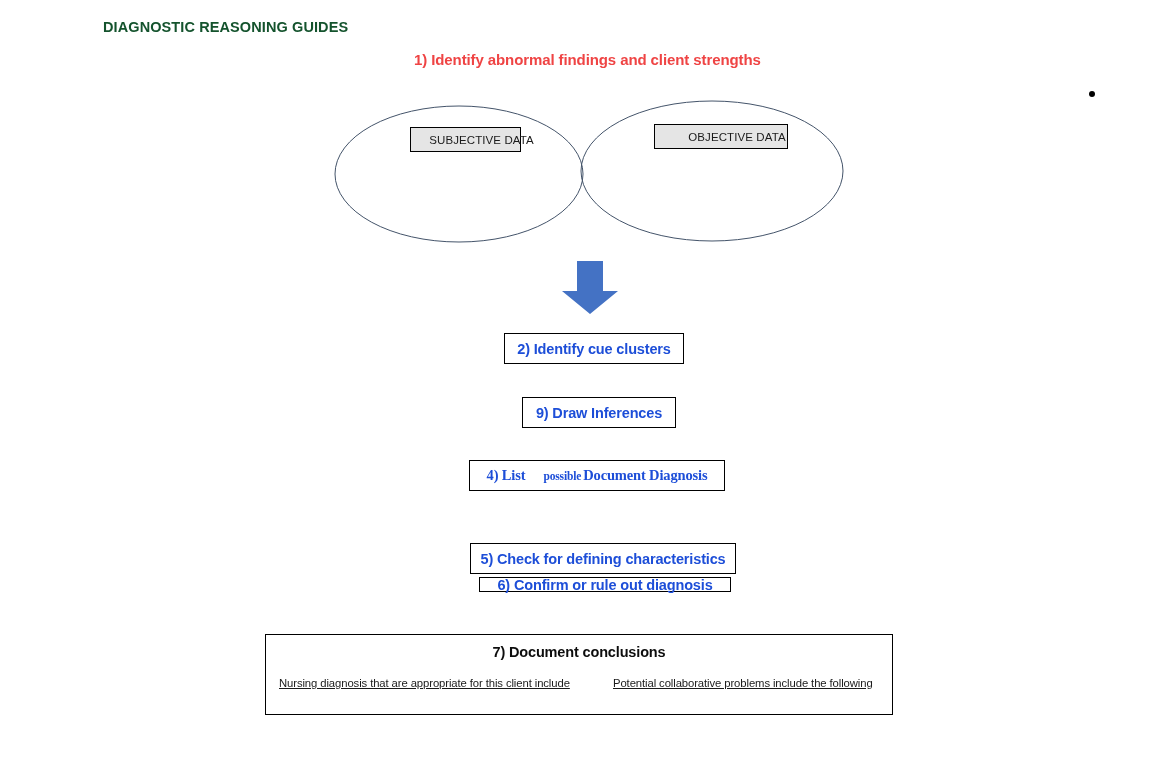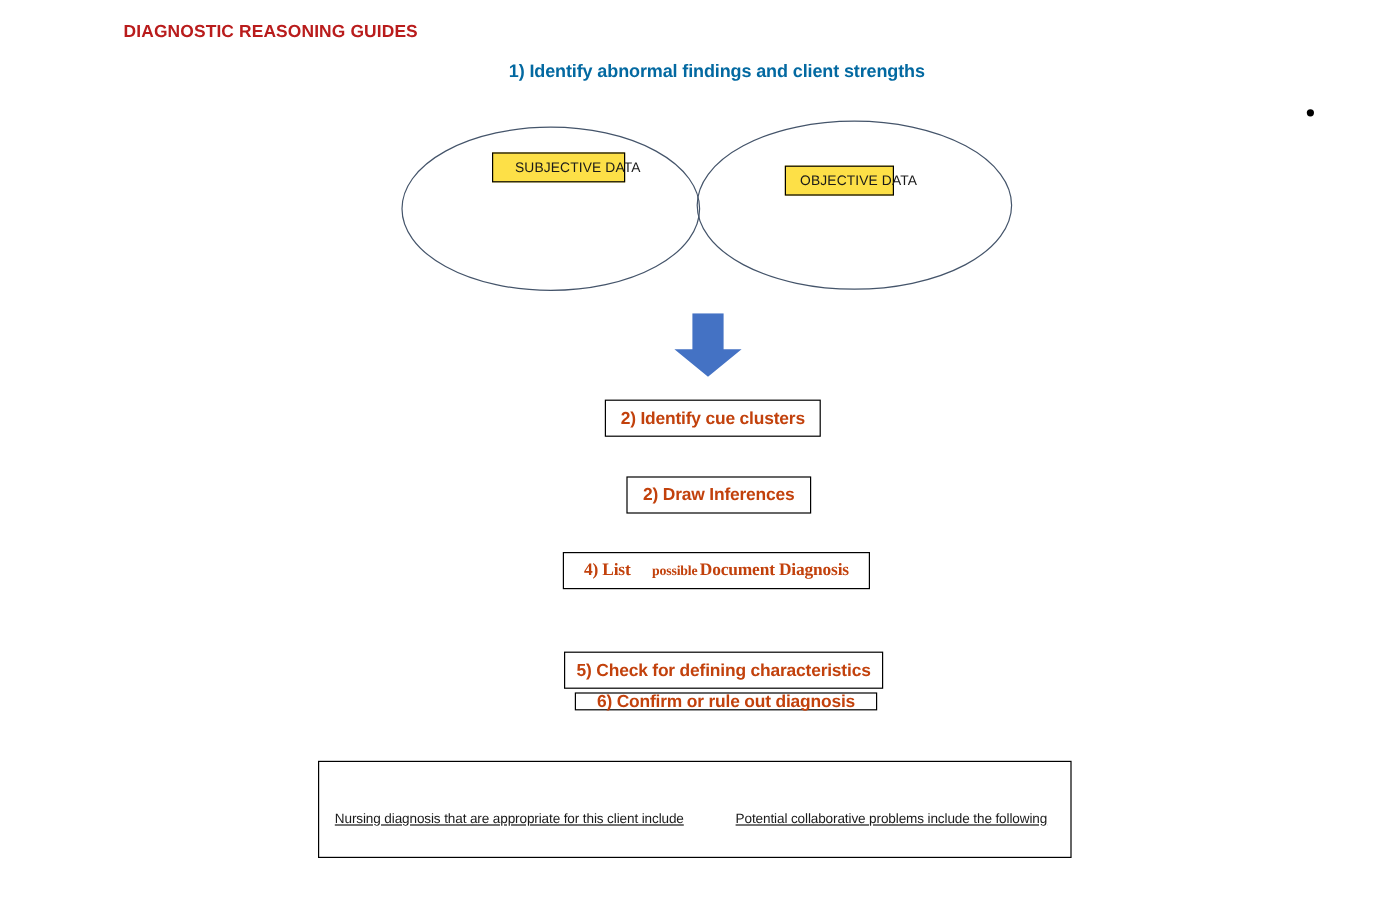--- a/index.html
+++ b/index.html
@@ -17,35 +17,34 @@
   }
 
   
   .page-title {
     position: absolute;
     left: 103px;
     top: 19px;
     font-size: 14.5px;
     font-weight: bold;
     letter-spacing: 0.1px;
-    color: #b91c1c;
+    color: #14532d;
     white-space: nowrap;
   }
 
   
   .step1-heading {
     position: absolute;
     left: 414px;
     top: 51px;
     font-size: 15px;
     font-weight: bold;
     letter-spacing: -0.1px;
-    color: #0369a1;
-    white-space: nowrap;
-    margin-left: 10px;
+    color: #ef4444;
+    white-space: nowrap;
   }
 
   
   .stray-dot {
     position: absolute;
     left: 1089px;
     top: 91px;
     width: 6px;
     height: 6px;
     border-radius: 50%;
@@ -62,42 +61,42 @@
   }
   .venn-svg {
     position: absolute;
     left: 0;
     top: 0;
   }
 
   .data-label-box {
     position: absolute;
     border: 1px solid #000000;
-    background: #fde047;
+    background: #e5e5e5;
     font-size: 11.5px;
     letter-spacing: 0.1px;
     color: #1a1a1a;
     text-align: center;
     white-space: nowrap;
     box-sizing: border-box;
     display: flex;
     align-items: center;
     justify-content: center;
     padding-left: 32px;
   }
   .subjective-box {
     left: 410px;
     top: 127px;
     width: 111px;
     height: 25px;
   }
   .objective-box {
     left: 654px;
-    top: 138px;
-    width: 91px;
+    top: 124px;
+    width: 134px;
     height: 25px;
   }
 
   
   .arrow-down {
     position: absolute;
     left: 560px;
     top: 261px;
     width: 60px;
     height: 54px;
@@ -108,21 +107,21 @@
     position: absolute;
     border: 1.4px solid #000000;
     background: #ffffff;
     box-sizing: border-box;
     display: flex;
     align-items: center;
     justify-content: center;
     font-size: 14.5px;
     font-weight: bold;
     letter-spacing: -0.15px;
-    color: #c2410c;
+    color: #1d4ed8;
     white-space: nowrap;
   }
   .step-2 { left: 504px; top: 333px; width: 180px; height: 31px; }
   .step-3 { left: 522px; top: 397px; width: 154px; height: 31px; }
   .step-4 { left: 469px; top: 460px; width: 256px; height: 31px; font-family: Liberation Serif, serif; }
   .step-5 { left: 470px; top: 519px; width: 266px; height: 31px; margin-top: 24px; }
   .step-6 { left: 479px; top: 577px; width: 252px; height: 15px; }
 
   .small-word {
     font-size: 11.5px;
@@ -186,28 +185,29 @@
 <div class="data-label-box objective-box">OBJECTIVE DATA</div>
 
 <div class="arrow-down">
   <svg width="60" height="54" viewBox="0 0 60 54">
     <polygon points="17,0 43,0 43,30 58,30 30,53 2,30 17,30" fill="#4472c4"></polygon>
   </svg>
 </div>
 
 <div class="step-box step-2">2) Identify cue clusters</div>
 
-<div class="step-box step-3">2) Draw Inferences</div>
+<div class="step-box step-3">9) Draw Inferences</div>
 
 <div class="step-box step-4">
   <span>4) List</span>
   <span class="small-word">possible</span>
   <span>Document Diagnosis</span>
 </div>
 
 <div class="step-box step-5">5) Check for defining characteristics</div>
 
 <div class="step-box step-6">6) Confirm or rule out diagnosis</div>
 
 <div class="step-7-box">
+  <div class="step-7-title">7) Document conclusions</div>
   <div class="step-7-note note-left">Nursing diagnosis that are appropriate for this client include</div>
   <div class="step-7-note note-right">Potential collaborative problems include the following</div>
 </div>
 
 </body></html>

